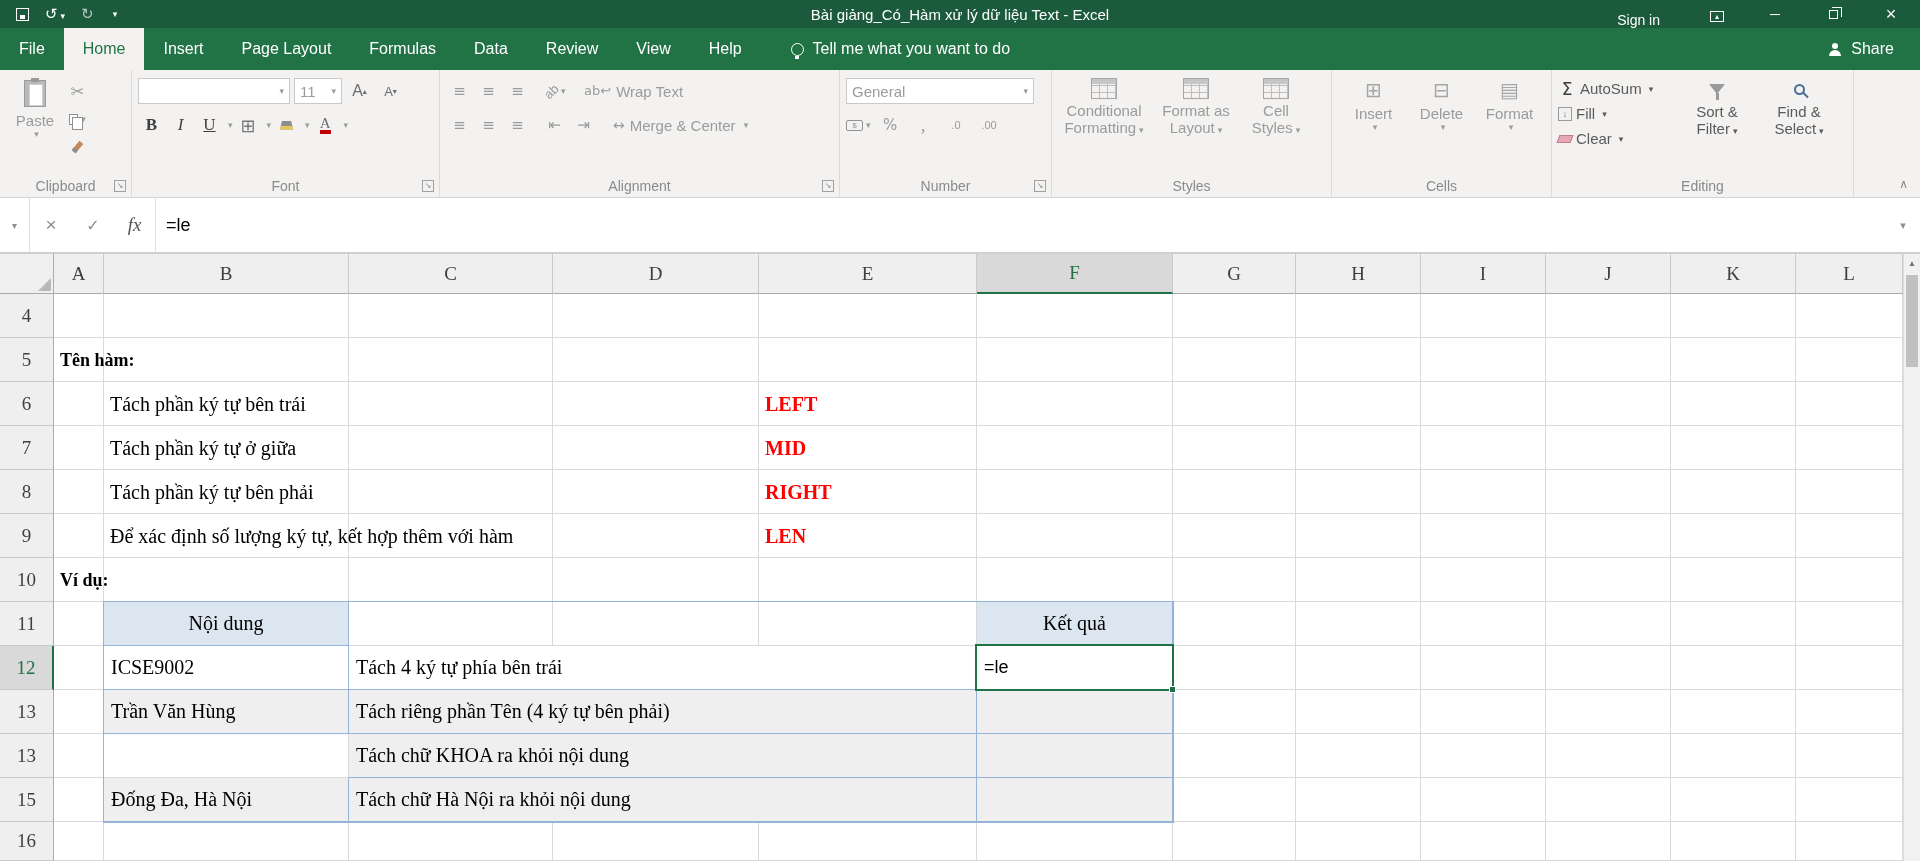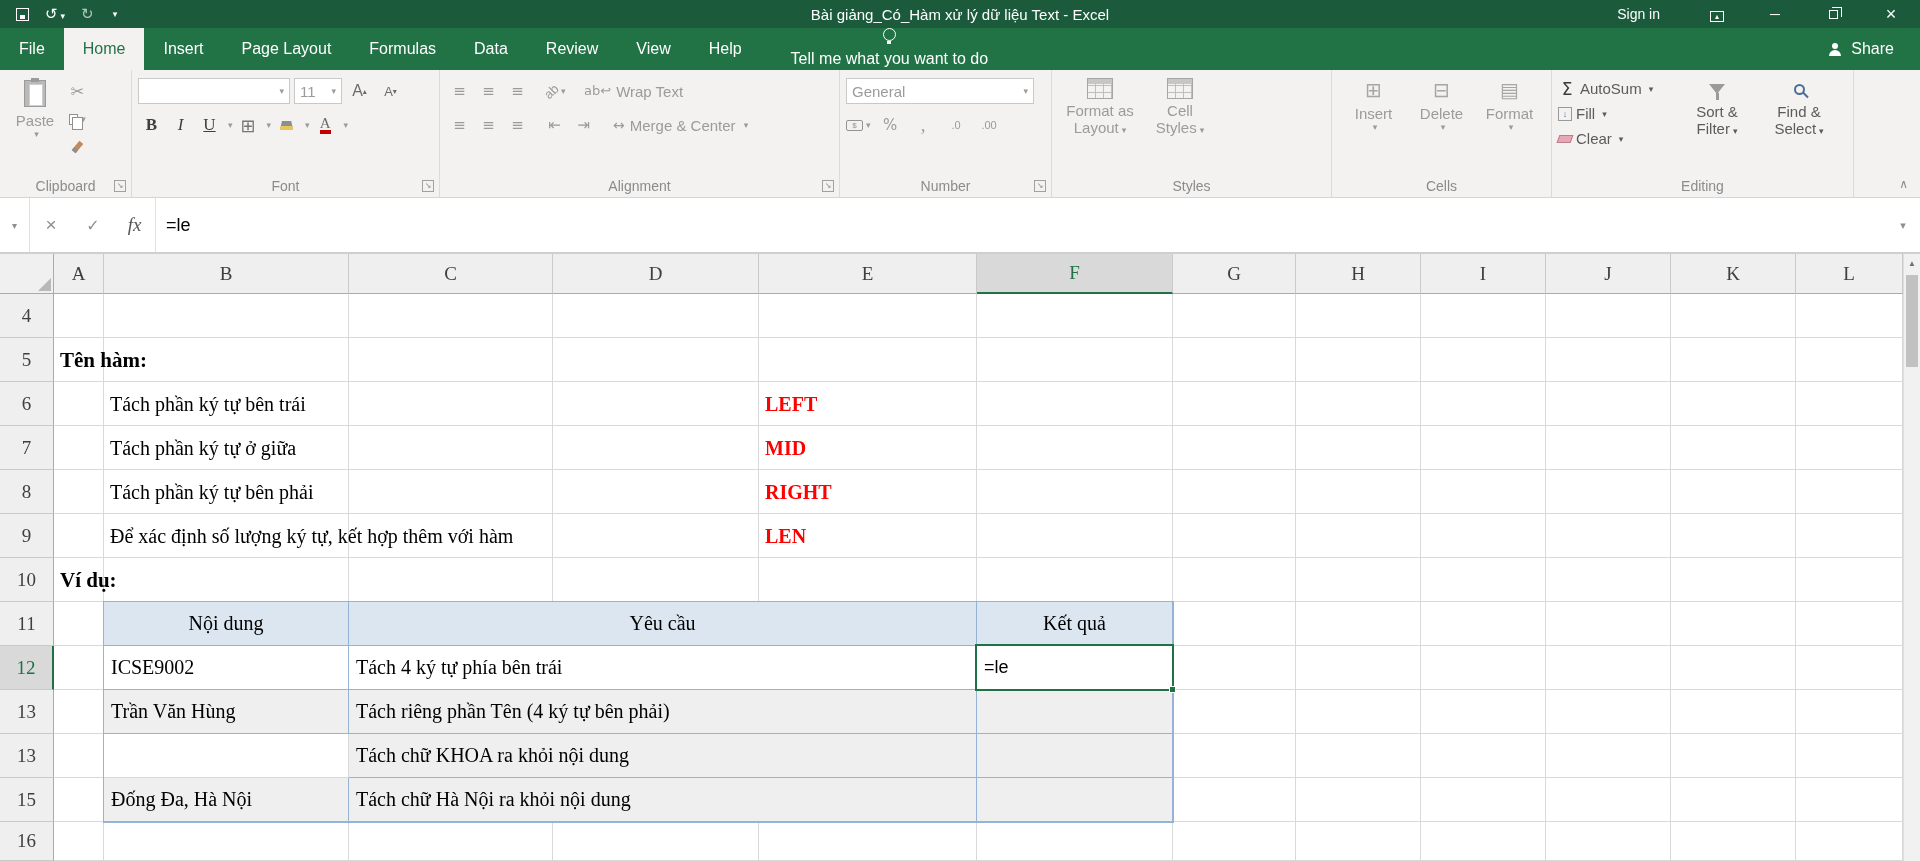--- a/index.html
+++ b/index.html
@@ -6,33 +6,33 @@
   html,body { width:1920px; height:861px; overflow:hidden; }
   body { font-family:"Liberation Sans","DejaVu Sans",sans-serif; background:#fff; position:relative; font-size:15px; }
 
   
   .titlebar { height:28px; background:#1B5B3B; color:#fff; display:flex; align-items:center; position:relative; }
   .qat { display:flex; align-items:center; gap:16px; padding-left:16px; z-index:2; }
   .qat .gly { font-size:15px; line-height:1; }
   .save-icon { width:13px; height:13px; border:1.5px solid #fff; position:relative; display:inline-block; }
   .save-icon:after { content:""; position:absolute; left:3px; bottom:1px; width:5px; height:4px; background:#fff; }
   .tb-title { position:absolute; left:0; right:0; text-align:center; font-size:15px; }
-  .tb-right { margin-left:auto; display:flex; align-items:center; z-index:2; }
+  .tb-right { margin-left:auto; display:flex; align-items:flex-end; z-index:2; }
   .signin { font-size:14px; padding:0 28px; }
   .winbtn { width:58px; text-align:center; font-size:14px; line-height:28px; }
   .ribopts-icon { display:inline-block; width:14px; height:11px; border:1px solid #fff; font-size:8px; line-height:9px; text-align:center; }
   .restore-icon { display:inline-block; width:9px; height:9px; border:1px solid #fff; position:relative; }
   .restore-icon:before { content:""; position:absolute; left:2px; top:-4px; width:9px; height:9px; border:1px solid #fff; border-bottom:none; border-left:none; }
 
   
   .tabs { height:42px; background:#217346; display:flex; align-items:stretch; color:#fff; font-size:16px; }
   .tabs-left { display:flex; align-items:stretch; }
   .tab { padding:0 19px; display:flex; align-items:center; cursor:default; }
   .tab.active { background:#F3F2F1; color:#217346; }
-  .tellme { display:flex; align-items:center; gap:9px; margin-left:30px; font-size:16px;flex-direction:column; }
+  .tellme { display:flex; align-items:center; gap:9px; margin-left:30px; font-size:16px; }
   .bulb-icon { width:13px; height:13px; border:1.5px solid #fff; border-radius:50%; position:relative; display:inline-block; }
   .bulb-icon:after { content:""; position:absolute; left:3px; bottom:-4px; width:4px; height:3px; background:#fff; }
   .share-box { margin-left:auto; display:flex; align-items:center; gap:9px; padding-right:26px; font-size:16px; }
   .person-icon { display:inline-block; width:14px; height:13px; position:relative; }
   .person-icon:before { content:""; position:absolute; top:0; left:4px; width:6px; height:6px; border-radius:50%; background:#fff; }
   .person-icon:after { content:""; position:absolute; bottom:0; left:1px; width:12px; height:6px; border-radius:6px 6px 0 0; background:#fff; }
 
   
   .ribbon { height:128px; background:#F3F2F1; display:flex; border-bottom:1px solid #D5D5D5; position:relative; color:#9B9B9B; }
   .rgroup { position:relative; border-right:1px solid #DBDBDB; height:100%; padding:6px 6px 24px 6px; }
@@ -95,21 +95,21 @@
   .sheet { position:absolute; top:254px; left:0; width:1903px; bottom:0; background:#fff; overflow:hidden; }
   .corner { position:absolute; left:0; top:0; width:54px; height:40px; background:#F0F0F0; border-right:1px solid #ABABAB; border-bottom:1px solid #ABABAB; }
   .corner-tri { position:absolute; right:2px; bottom:2px; width:0; height:0; border-bottom:13px solid #B8B8B8; border-left:13px solid transparent; }
   .col-hdr, .row-hdr { position:absolute; background:#EFEFEF; color:#3F3F3F; font-family:"Liberation Serif","DejaVu Serif",serif; font-size:19px; display:flex; align-items:center; justify-content:center; }
   .col-hdr { border-right:1px solid #C9C9C9; border-bottom:1px solid #ABABAB; }
   .row-hdr { border-bottom:1px solid #C9C9C9; border-right:1px solid #ABABAB; }
   .col-hdr.sel { background:#D9D9D9; color:#1F7245; border-bottom:2px solid #1F7245; }
   .row-hdr.sel { background:#D9D9D9; color:#1F7245; border-right:2px solid #1F7245; }
   .gcell { position:absolute; background:#fff; border-right:1px solid #D9D9D9; border-bottom:1px solid #D9D9D9; }
   .celltext { position:absolute; white-space:nowrap; font-family:"Liberation Serif","DejaVu Serif",serif; font-size:20px; color:#000; pointer-events:none; }
-  .celltext.bold { font-weight:bold; font-size:21px; }
+  .celltext.bold { font-weight:bold; font-size:18px; }
   .celltext.red { font-weight:bold; color:#FF0000; }
   .tbl { position:absolute; }
   .tbl-cell { position:absolute; font-family:"Liberation Serif","DejaVu Serif",serif; font-size:20px; color:#000; display:flex; align-items:center; }
   .tbl-cell.center { justify-content:center; }
   .tbl-cell.formula { font-family:"Liberation Sans","DejaVu Sans",sans-serif; font-size:18px; }
   .active-cell { position:absolute; border:2px solid #1F7245; }
   .fill-handle { position:absolute; right:-4px; bottom:-4px; width:7px; height:7px; background:#1F7245; border:1px solid #fff; }
 
   
   .vscroll { position:absolute; right:0; top:254px; bottom:0; width:17px; background:#F1F1F1; border-left:1px solid #DEDEDE; }
@@ -266,20 +266,24 @@
       <span class="mini gly" style="font-size:15px">%</span>
       <span class="mini" style="font-family:'Liberation Serif',serif;font-size:19px">,</span>
       <span class="mini" style="font-size:11px">.0</span>
       <span class="mini" style="font-size:11px">.00</span>
     </div>
     <div class="glabel">Number</div>
     <span class="launcher">↘</span>
   </div>
 
   <div class="rgroup" style="width:280px;display:flex;gap:4px">
+    <div class="btn-big" style="width:92px">
+      <span class="icon-grid"></span>
+      <span class="blabel2"><span>Conditional Formatting</span><span class="dd">▾</span></span>
+    </div>
     <div class="btn-big" style="width:84px">
       <span class="icon-grid"></span>
       <span class="blabel2"><span>Format as Layout</span><span class="dd">▾</span></span>
     </div>
     <div class="btn-big" style="width:68px">
       <span class="icon-grid"></span>
       <span class="blabel2"><span>Cell Styles</span><span class="dd">▾</span></span>
     </div>
     <div class="glabel">Styles</div>
   </div>
@@ -528,21 +532,20 @@
     <div class="gcell" style="left: 759px; top: 568px; width: 218px; height: 39px;"></div>
     <div class="gcell" style="left: 977px; top: 568px; width: 196px; height: 39px;"></div>
     <div class="gcell" style="left: 1173px; top: 568px; width: 123px; height: 39px;"></div>
     <div class="gcell" style="left: 1296px; top: 568px; width: 125px; height: 39px;"></div>
     <div class="gcell" style="left: 1421px; top: 568px; width: 125px; height: 39px;"></div>
     <div class="gcell" style="left: 1546px; top: 568px; width: 125px; height: 39px;"></div>
     <div class="gcell" style="left: 1671px; top: 568px; width: 125px; height: 39px;"></div>
     <div class="gcell" style="left: 1796px; top: 568px; width: 107px; height: 39px;"></div>
     <div class="tbl" style="left: 103px; top: 347px; width: 1071px; height: 222px; border: 1px solid rgb(149, 179, 215);">
       <div class="tbl-cell center" style="left: 0px; top: 0px; width: 245px; height: 44px; background: rgb(220, 230, 241); border-right: 1px solid rgb(149, 179, 215); border-bottom: 1px solid rgb(149, 179, 215); padding-left: 0px;">Nội dung</div>
-      <div class="tbl-cell center" style="left: 245px; top: 0px; width: 628px; height: 44px; background: rgb(220, 230, 241); border-right: 1px solid rgb(149, 179, 215); border-bottom: 1px solid rgb(149, 179, 215); padding-left: 0px;">Yêu cầu</div>
       <div class="tbl-cell center" style="left: 873px; top: 0px; width: 196px; height: 44px; background: rgb(220, 230, 241); border-right: 1px solid rgb(149, 179, 215); border-bottom: 1px solid rgb(149, 179, 215); padding-left: 0px;">Kết quả</div>
       <div class="tbl-cell" style="left: 0px; top: 44px; width: 245px; height: 44px; background: rgb(255, 255, 255); border-right: 1px solid rgb(149, 179, 215); border-bottom: 1px solid rgb(149, 179, 215); padding-left: 7px;">ICSE9002</div>
       <div class="tbl-cell" style="left: 245px; top: 44px; width: 628px; height: 44px; background: rgb(255, 255, 255); border-right: 1px solid rgb(149, 179, 215); border-bottom: 1px solid rgb(149, 179, 215); padding-left: 7px;">Tách 4 ký tự phía bên trái</div>
       <div class="tbl-cell formula" style="left: 873px; top: 44px; width: 196px; height: 44px; background: rgb(255, 255, 255); border-right: 1px solid rgb(149, 179, 215); border-bottom: 1px solid rgb(149, 179, 215); padding-left: 7px;">=le</div>
       <div class="tbl-cell" style="left: 0px; top: 88px; width: 245px; height: 44px; background: rgb(239, 239, 239); border-right: 1px solid rgb(149, 179, 215); border-bottom: 1px solid rgb(149, 179, 215); padding-left: 7px;">Trần Văn Hùng</div>
       <div class="tbl-cell" style="left: 245px; top: 88px; width: 628px; height: 44px; background: rgb(239, 239, 239); border-right: 1px solid rgb(149, 179, 215); border-bottom: 1px solid rgb(149, 179, 215); padding-left: 7px;">Tách riêng phần Tên (4 ký tự bên phải)</div>
       <div class="tbl-cell" style="left: 873px; top: 88px; width: 196px; height: 44px; background: rgb(239, 239, 239); border-right: 1px solid rgb(149, 179, 215); border-bottom: 1px solid rgb(149, 179, 215); padding-left: 7px;"></div>
       <div class="tbl-cell" style="left: 245px; top: 132px; width: 628px; height: 44px; background: rgb(239, 239, 239); border-right: 1px solid rgb(149, 179, 215); border-bottom: 1px solid rgb(149, 179, 215); padding-left: 7px;">Tách chữ KHOA ra khỏi nội dung</div>
       <div class="tbl-cell" style="left: 873px; top: 132px; width: 196px; height: 44px; background: rgb(239, 239, 239); border-right: 1px solid rgb(149, 179, 215); border-bottom: 1px solid rgb(149, 179, 215); padding-left: 7px;"></div>
       <div class="tbl-cell" style="left: 0px; top: 176px; width: 245px; height: 44px; background: rgb(239, 239, 239); border-right: 1px solid rgb(149, 179, 215); border-bottom: 1px solid rgb(149, 179, 215); padding-left: 7px;">Đống Đa, Hà Nội</div>

